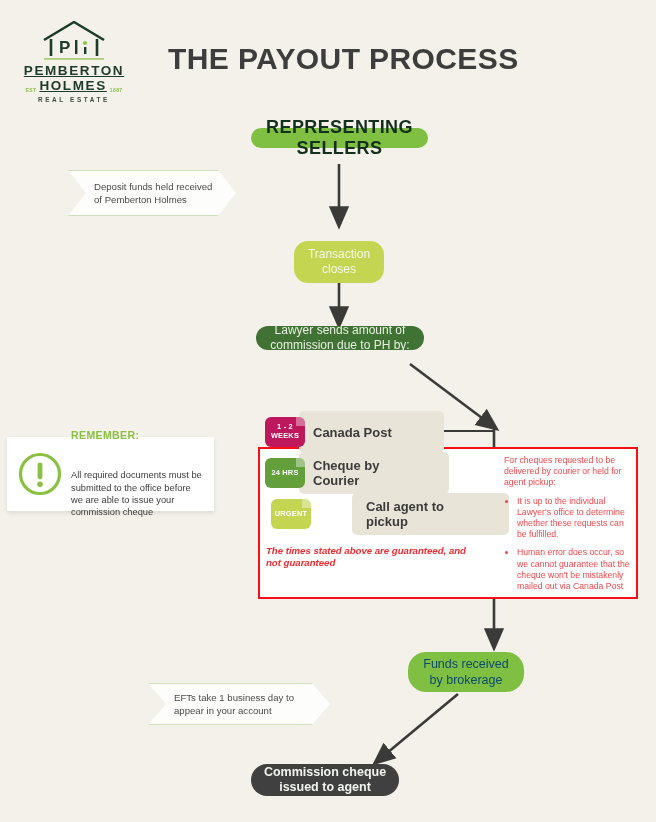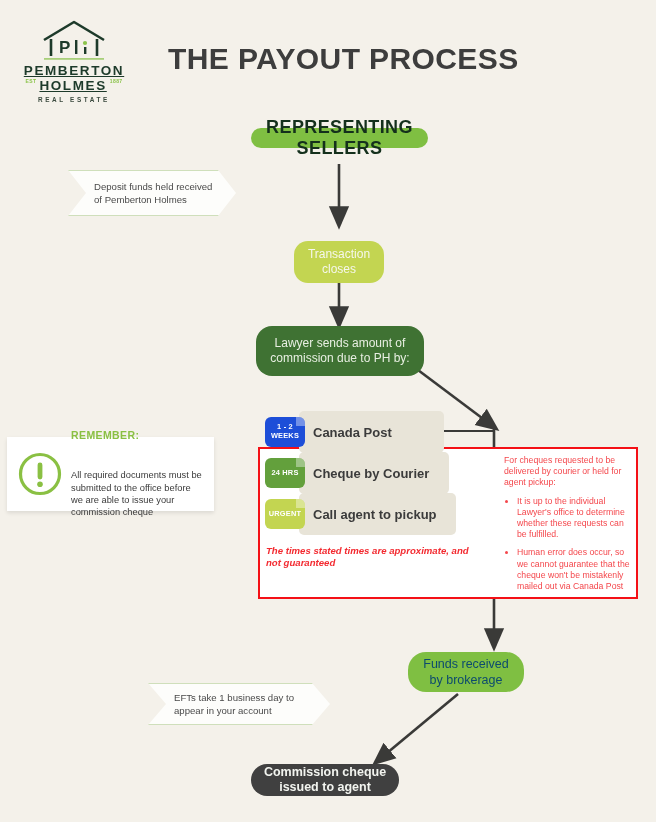--- a/index.html
+++ b/index.html
@@ -16,21 +16,21 @@
   #wires{position:absolute;left:0;top:0;width:656px;height:822px;pointer-events:none;}
 
   
   .logo{position:absolute;left:18px;top:18px;width:112px;text-align:center;}
   .logo-mark{width:112px;height:44px;display:block;}
   .logo-name{
     font-family:"Liberation Sans", sans-serif;
     font-weight:bold;color:#1d3a2a;
     letter-spacing:1.6px;font-size:13.5px;line-height:15px;margin-top:1px;text-decoration:underline;
   }
-  .logo-row{display:flex;align-items:flex-start;justify-content:center;gap:3px;}
+  .logo-row{display:flex;align-items:flex-end;justify-content:center;gap:3px;}
   .logo-est{font-size:5px;font-weight:bold;color:#8bc34a;letter-spacing:.4px;}
   .logo-sub{
     font-size:6.4px;letter-spacing:2.6px;color:#3b4a3f;font-weight:bold;margin-top:3px;
   }
 
   
   .title{
     position:absolute;left:168px;top:42px;
     font-size:30px;font-weight:bold;color:#3d3d3d;
     letter-spacing:.4px;font-family:"Liberation Sans", sans-serif;
@@ -45,21 +45,21 @@
     left:251px;top:128px;width:177px;height:20px;
     background:#7fbf42;color:#14301c;font-weight:bold;font-size:18px;letter-spacing:.4px;
   }
   .node-transaction{
     left:294px;top:226px;width:90px;height:42px;
     background:#c3d551;color:#f6f7ec;font-size:12px;line-height:15px;
     border-radius:14px;
     margin-top:15px;
   }
   .node-lawyer{
-    left:256px;top:326px;width:168px;height:50px;
+    left:256px;top:326px;width:168px;height:24px;
     background:#3f7233;color:#e8efe2;font-size:12px;line-height:15px;border-radius:16px;
   }
   .node-funds{
     left:408px;top:652px;width:116px;height:40px;
     background:#7fbf42;color:#0c4a6e;font-size:12.5px;line-height:16px;border-radius:18px;
   }
   .node-commission{
     left:251px;top:764px;width:148px;height:32px;
     background:#404040;color:#f2f4ef;font-weight:bold;font-size:12.5px;line-height:15px;
     border-radius:18px;
@@ -100,30 +100,30 @@
   .opt-badge .btab{
     position:absolute;right:0;top:0;width:9px;height:9px;
     border-top-right-radius:6px;background:rgba(255,255,255,.38);
   }
   .opt-badge span{
     color:#fff;font-weight:bold;font-size:7.4px;line-height:8.6px;text-align:center;
     letter-spacing:.2px;position:relative;z-index:3;
   }
   .opt-label{
     margin-left:-6px;height:42px;background:#e8e4d8;border-radius:5px;
-    display:flex;align-items:center;padding-left:14px;padding-right:12px;
+    display:flex;align-items:center;padding-left:14px;padding-right:20px;
     font-weight:bold;font-size:13px;color:#3b3b3b;box-sizing:border-box;
   }
   .opt1{left:265px;top:417px;}
-  .opt1 .opt-badge{background:#1d4ed8;}
+  .opt1 .opt-badge{background:#be185d;}
   .opt1 .opt-label{width:145px;}
   .opt2{left:265px;top:458px;}
   .opt2 .opt-badge{background:#63a03c;}
   .opt2 .opt-label{width:150px;}
-  .opt3{left:265px;top:499px;}
+  .opt3{left:271px;top:499px;gap:47px;}
   .opt3 .opt-badge{background:#c3d551;}
   .opt3 .opt-label{width:157px;}
 
   
   .redbox{
     position:absolute;left:258px;top:447px;width:380px;height:152px;
     border:2.5px solid #f41016;background:#ffffff;box-sizing:border-box;z-index:0;
   }
   .approx{
     position:absolute;left:266px;top:545px;width:215px;
@@ -235,21 +235,21 @@
   </div>
 
   <div class="opt opt3">
     <div class="opt-badge">
       <div class="btab"></div>
       <span>URGENT</span>
     </div>
     <div class="opt-label">Call agent to pickup</div>
   </div>
 
-  <div class="approx">The times stated times are approximate, and not guaranteed</div>
+  <div class="approx">The times stated above are guaranteed, and not guaranteed</div>
 
   <div class="redtext">
     <div>For cheques requested to be delivered by courier or held for agent pickup:</div>
     <ul>
       <li>It is up to the individual Lawyer's office to determine whether these requests can be fulfilled.</li>
       <li>Human error does occur, so we cannot guarantee that the cheque won't be mistakenly mailed out via Canada Post</li>
     </ul>
   </div>
 
 </div>

